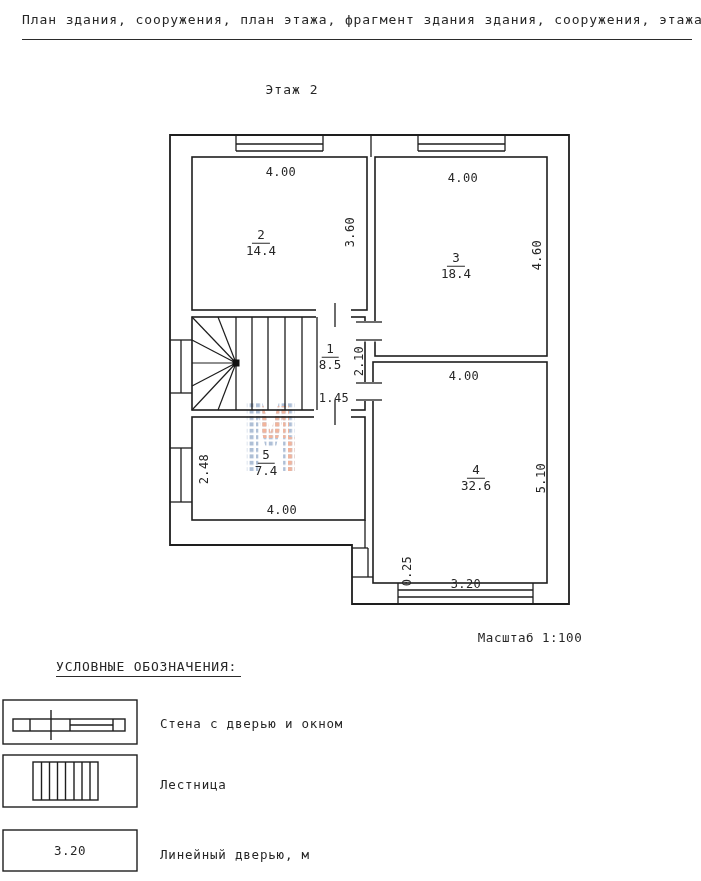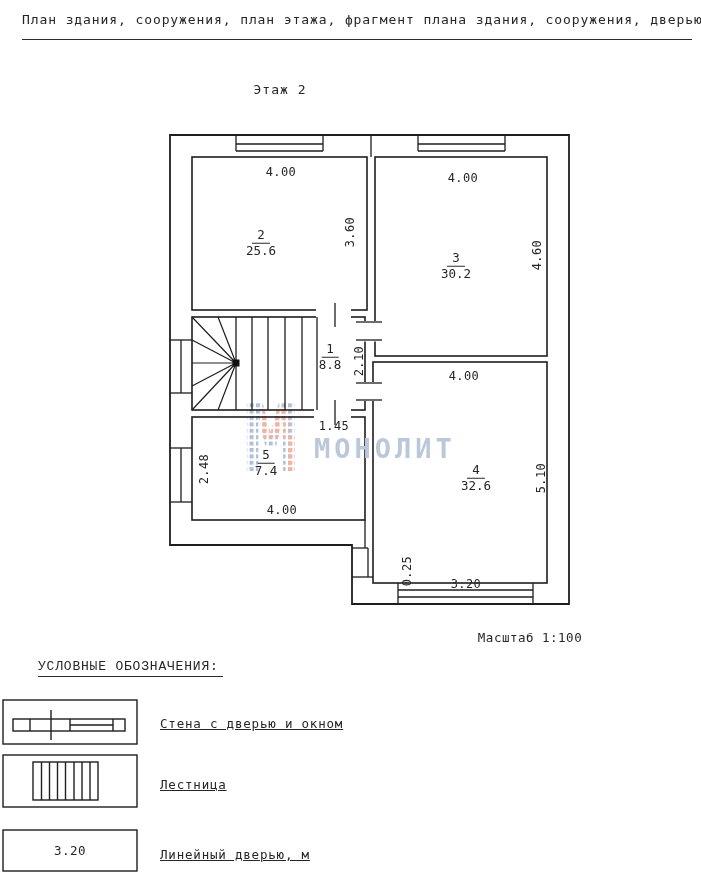--- a/index.html
+++ b/index.html
@@ -1,30 +1,30 @@
 <!DOCTYPE html>
 <html><head>
 <meta charset="utf-8">
 <style>
   html,body{margin:0;padding:0;background:#fff;}
   .page{position:relative;width:701px;height:881px;background:#ffffff;overflow:hidden;
         font-family:"DejaVu Sans Mono","Liberation Mono",monospace;color:#262626;}
   .abs{position:absolute;}
   .title-wrap{left:22px;top:12px;width:670px;height:27px;border-bottom:1.6px solid #2b2b2b;
               text-align:center;font-size:13px;letter-spacing:0.9px;white-space:nowrap;}
-  .floor-label{left:230px;top:82px;width:100px;text-align:center;font-size:13px;letter-spacing:1px;}
+  .floor-label{left:242px;top:82px;width:100px;text-align:center;font-size:13px;letter-spacing:1px;}
   .scale-label{left:470px;top:630px;width:120px;text-align:center;font-size:12.5px;letter-spacing:0.5px;}
   .dim{position:absolute;transform:translate(-50%,-50%);font-size:12px;letter-spacing:0.4px;
        white-space:nowrap;color:#262626;}
   .room{position:absolute;transform:translate(-50%,-50%);display:flex;flex-direction:column;
         align-items:center;font-size:12.5px;line-height:1.18;color:#262626;}
   .room .num{padding:0 5px;border-bottom:1.4px solid #2b2b2b;}
-  .legend-heading{left:38px;top:659px;display:inline-block;font-size:13px;letter-spacing:0.8px;
-                  border-bottom:1.6px solid #2b2b2b;padding:0 4px 2px 0;font-family:Liberation Mono, monospace;}
-  .legend-label{position:absolute;left:160px;font-size:12.5px;letter-spacing:0.8px;white-space:nowrap;text-decoration:underline;}
+  .legend-heading{left:56px;top:659px;display:inline-block;font-size:13px;letter-spacing:0.8px;
+                  border-bottom:1.6px solid #2b2b2b;padding:0 4px 2px 0;}
+  .legend-label{position:absolute;left:160px;font-size:12.5px;letter-spacing:0.8px;white-space:nowrap;}
   .legend-sample{left:3px;top:830px;width:134px;height:41px;display:flex;align-items:center;
                  justify-content:center;font-size:12.5px;letter-spacing:0.5px;}
   .wm-text{left:314px;top:433px;font-size:27px;font-weight:bold;letter-spacing:4px;
            color:#bcc8da;white-space:nowrap;}
   svg{position:absolute;left:0;top:0;}
 </style>
 </head>
 <body>
 
 <div class="page">
@@ -157,50 +157,49 @@
         <line x1="74" y1="762" x2="74" y2="800"></line>
         <line x1="82" y1="762" x2="82" y2="800"></line>
         <line x1="90" y1="762" x2="90" y2="800"></line>
       </g>
       <g>
         <rect x="3" y="830" width="134" height="41"></rect>
       </g>
     </g>
   </svg>
 
-  <div class="abs title-wrap">План здания, сооружения, план этажа, фрагмент плана здания, сооружения, дверью</div>
+  <div class="abs title-wrap">План здания, сооружения, план этажа, фрагмент здания здания, сооружения, этажа</div>
   <div class="abs floor-label">Этаж 2</div>
   <div class="abs scale-label">Масштаб 1:100</div>
 
-  <span class="abs wm-text">МОНОЛИТ</span>
 
   <div id="plan-labels">
       <span class="dim" style="left: 281px; top: 172px;">4.00</span>
       <span class="dim" style="left: 350px; top: 232px; transform: translate(-50%, -50%) rotate(-90deg);">3.60</span>
       <span class="dim" style="left: 463px; top: 178px;">4.00</span>
       <span class="dim" style="left: 537px; top: 255px; transform: translate(-50%, -50%) rotate(-90deg);">4.60</span>
       <span class="dim" style="left: 359px; top: 361px; transform: translate(-50%, -50%) rotate(-90deg);">2.10</span>
-      <span class="dim" style="left: 334px; top: 398px; margin-top: 28px;">1.45</span>
+      <span class="dim" style="left: 334px; top: 398px;">1.45</span>
       <span class="dim" style="left: 204px; top: 469px; transform: translate(-50%, -50%) rotate(-90deg);">2.48</span>
       <span class="dim" style="left: 282px; top: 510px;">4.00</span>
       <span class="dim" style="left: 464px; top: 376px;">4.00</span>
       <span class="dim" style="left: 541px; top: 478px; transform: translate(-50%, -50%) rotate(-90deg);">5.10</span>
       <span class="dim" style="left: 407px; top: 571px; transform: translate(-50%, -50%) rotate(-90deg);">0.25</span>
       <span class="dim" style="left: 466px; top: 584px;">3.20</span>
       <span class="room" style="left: 261px; top: 243px;">
         <span class="num">2</span>
-        <span>25.6</span>
+        <span>14.4</span>
       </span>
       <span class="room" style="left: 456px; top: 266px;">
         <span class="num">3</span>
-        <span>30.2</span>
+        <span>18.4</span>
       </span>
       <span class="room" style="left: 330px; top: 357px;">
         <span class="num">1</span>
-        <span>8.8</span>
+        <span>8.5</span>
       </span>
       <span class="room" style="left: 266px; top: 463px;">
         <span class="num">5</span>
         <span>7.4</span>
       </span>
       <span class="room" style="left: 476px; top: 478px;">
         <span class="num">4</span>
         <span>32.6</span>
       </span>
     </div>

